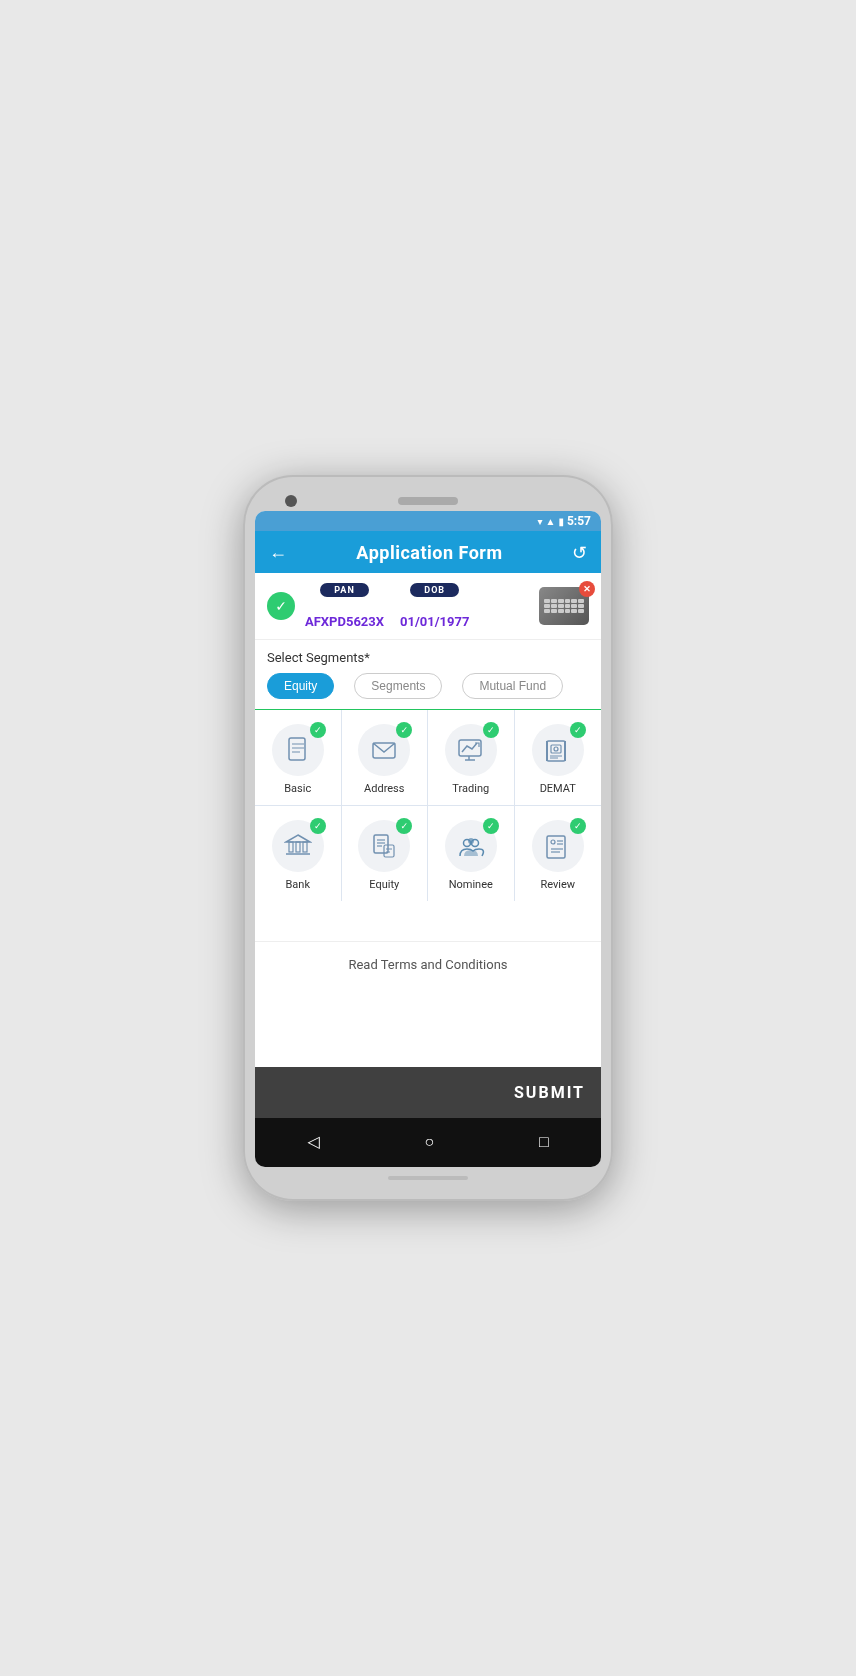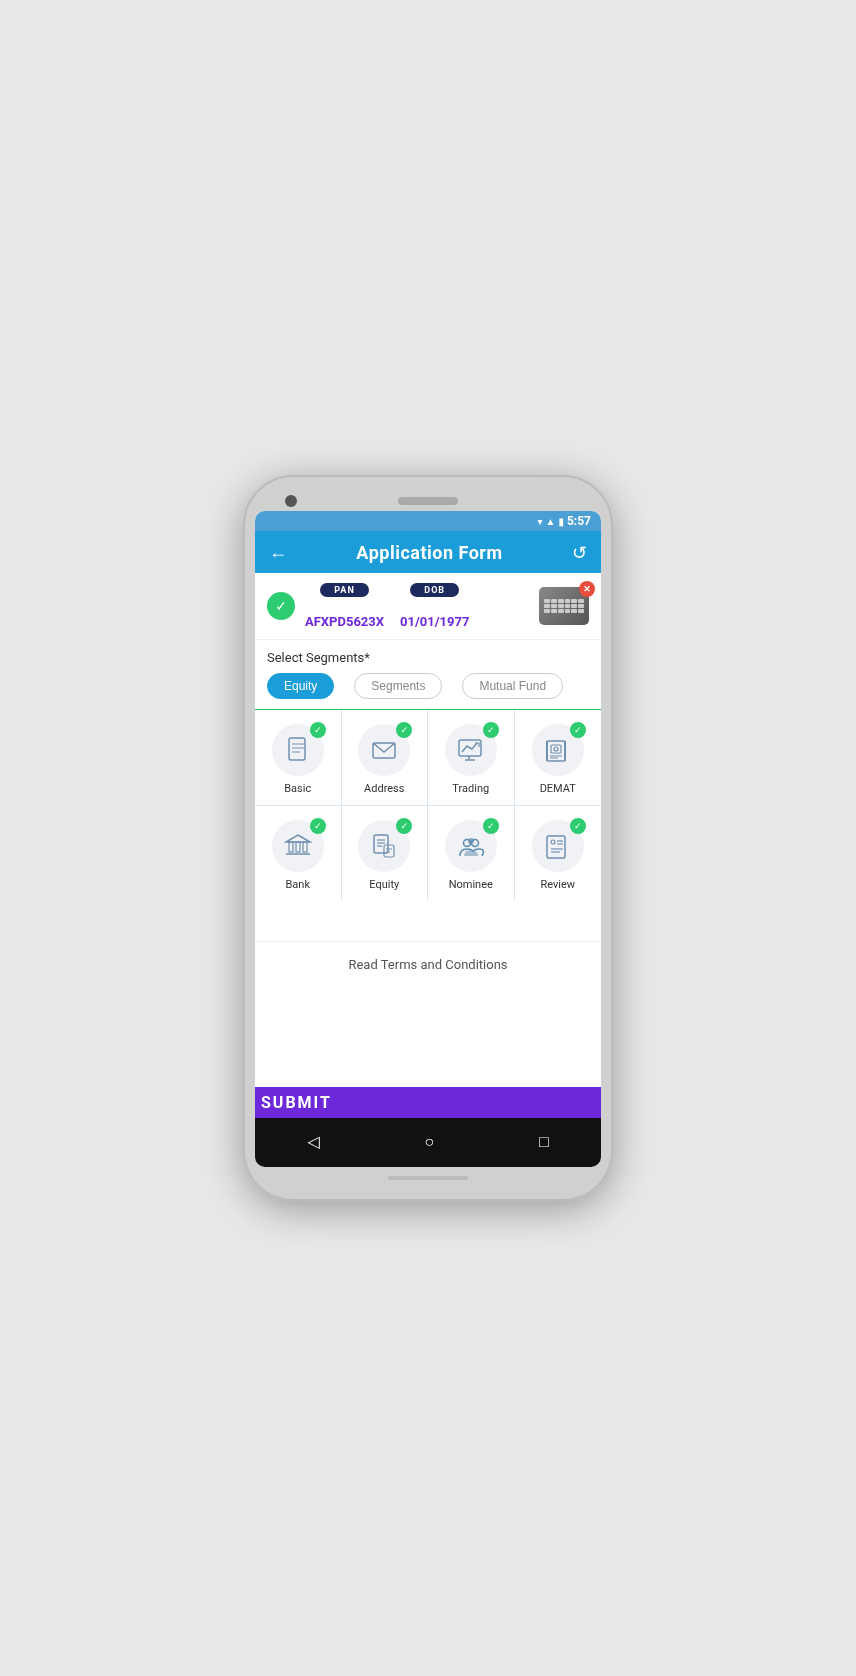--- a/index.html
+++ b/index.html
@@ -268,23 +268,23 @@
       text-align: center;
       border-top: 1px solid #eee;
       margin-top: 40px;
     }
     .terms-text {
       font-size: 13px;
       color: #555;
     }
     
     .submit-btn {
-      background: #6d28d9;
-      padding: 6px;
-      text-align: left;
+      background: #404040;
+      padding: 16px;
+      text-align: right;
       cursor: pointer;
       margin-top: auto;
     }
     .submit-label {
       color: white;
       font-size: 16px;
       font-weight: bold;
       letter-spacing: 2px;
     }
     

